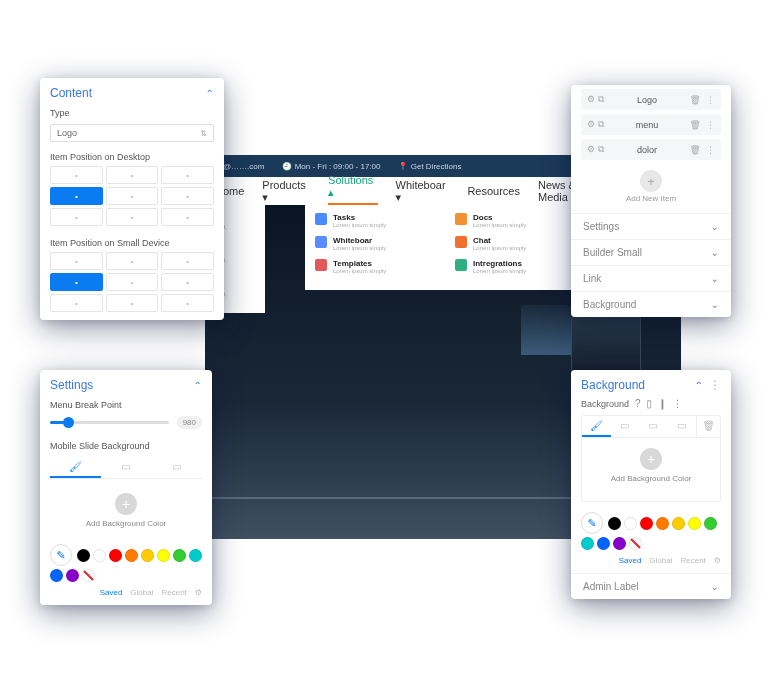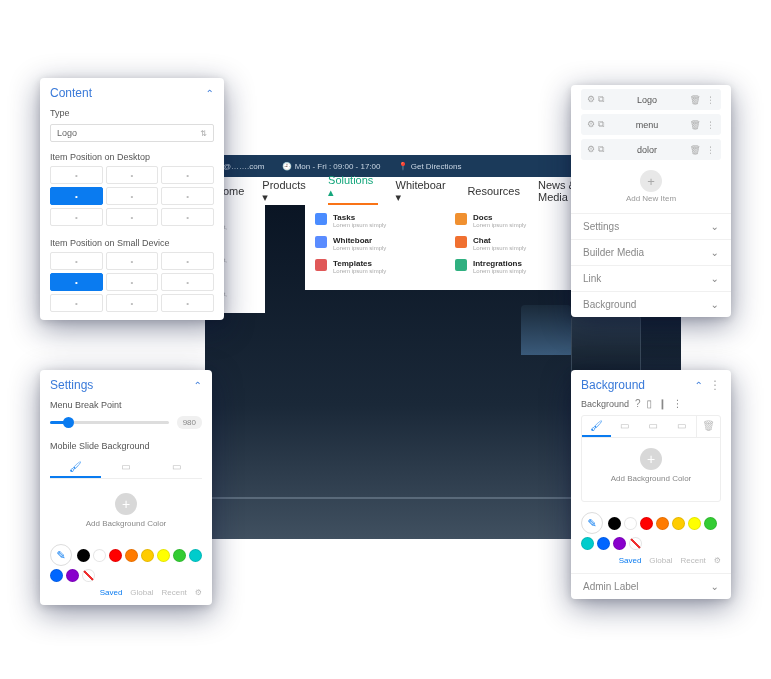--- a/index.html
+++ b/index.html
@@ -288,21 +288,21 @@
     </div>
   <div class="add-item">
     <div class="c">+</div>
     <div class="t">Add New Item</div>
   </div>
   <div class="collapse">
       <span>Settings</span>
       <span>⌄</span>
     </div>
   <div class="collapse">
-      <span>Builder Media</span>
+      <span>Builder Small</span>
       <span>⌄</span>
     </div>
   <div class="collapse">
       <span>Link</span>
       <span>⌄</span>
     </div>
   <div class="collapse">
       <span>Background</span>
       <span>⌄</span>
     </div>

